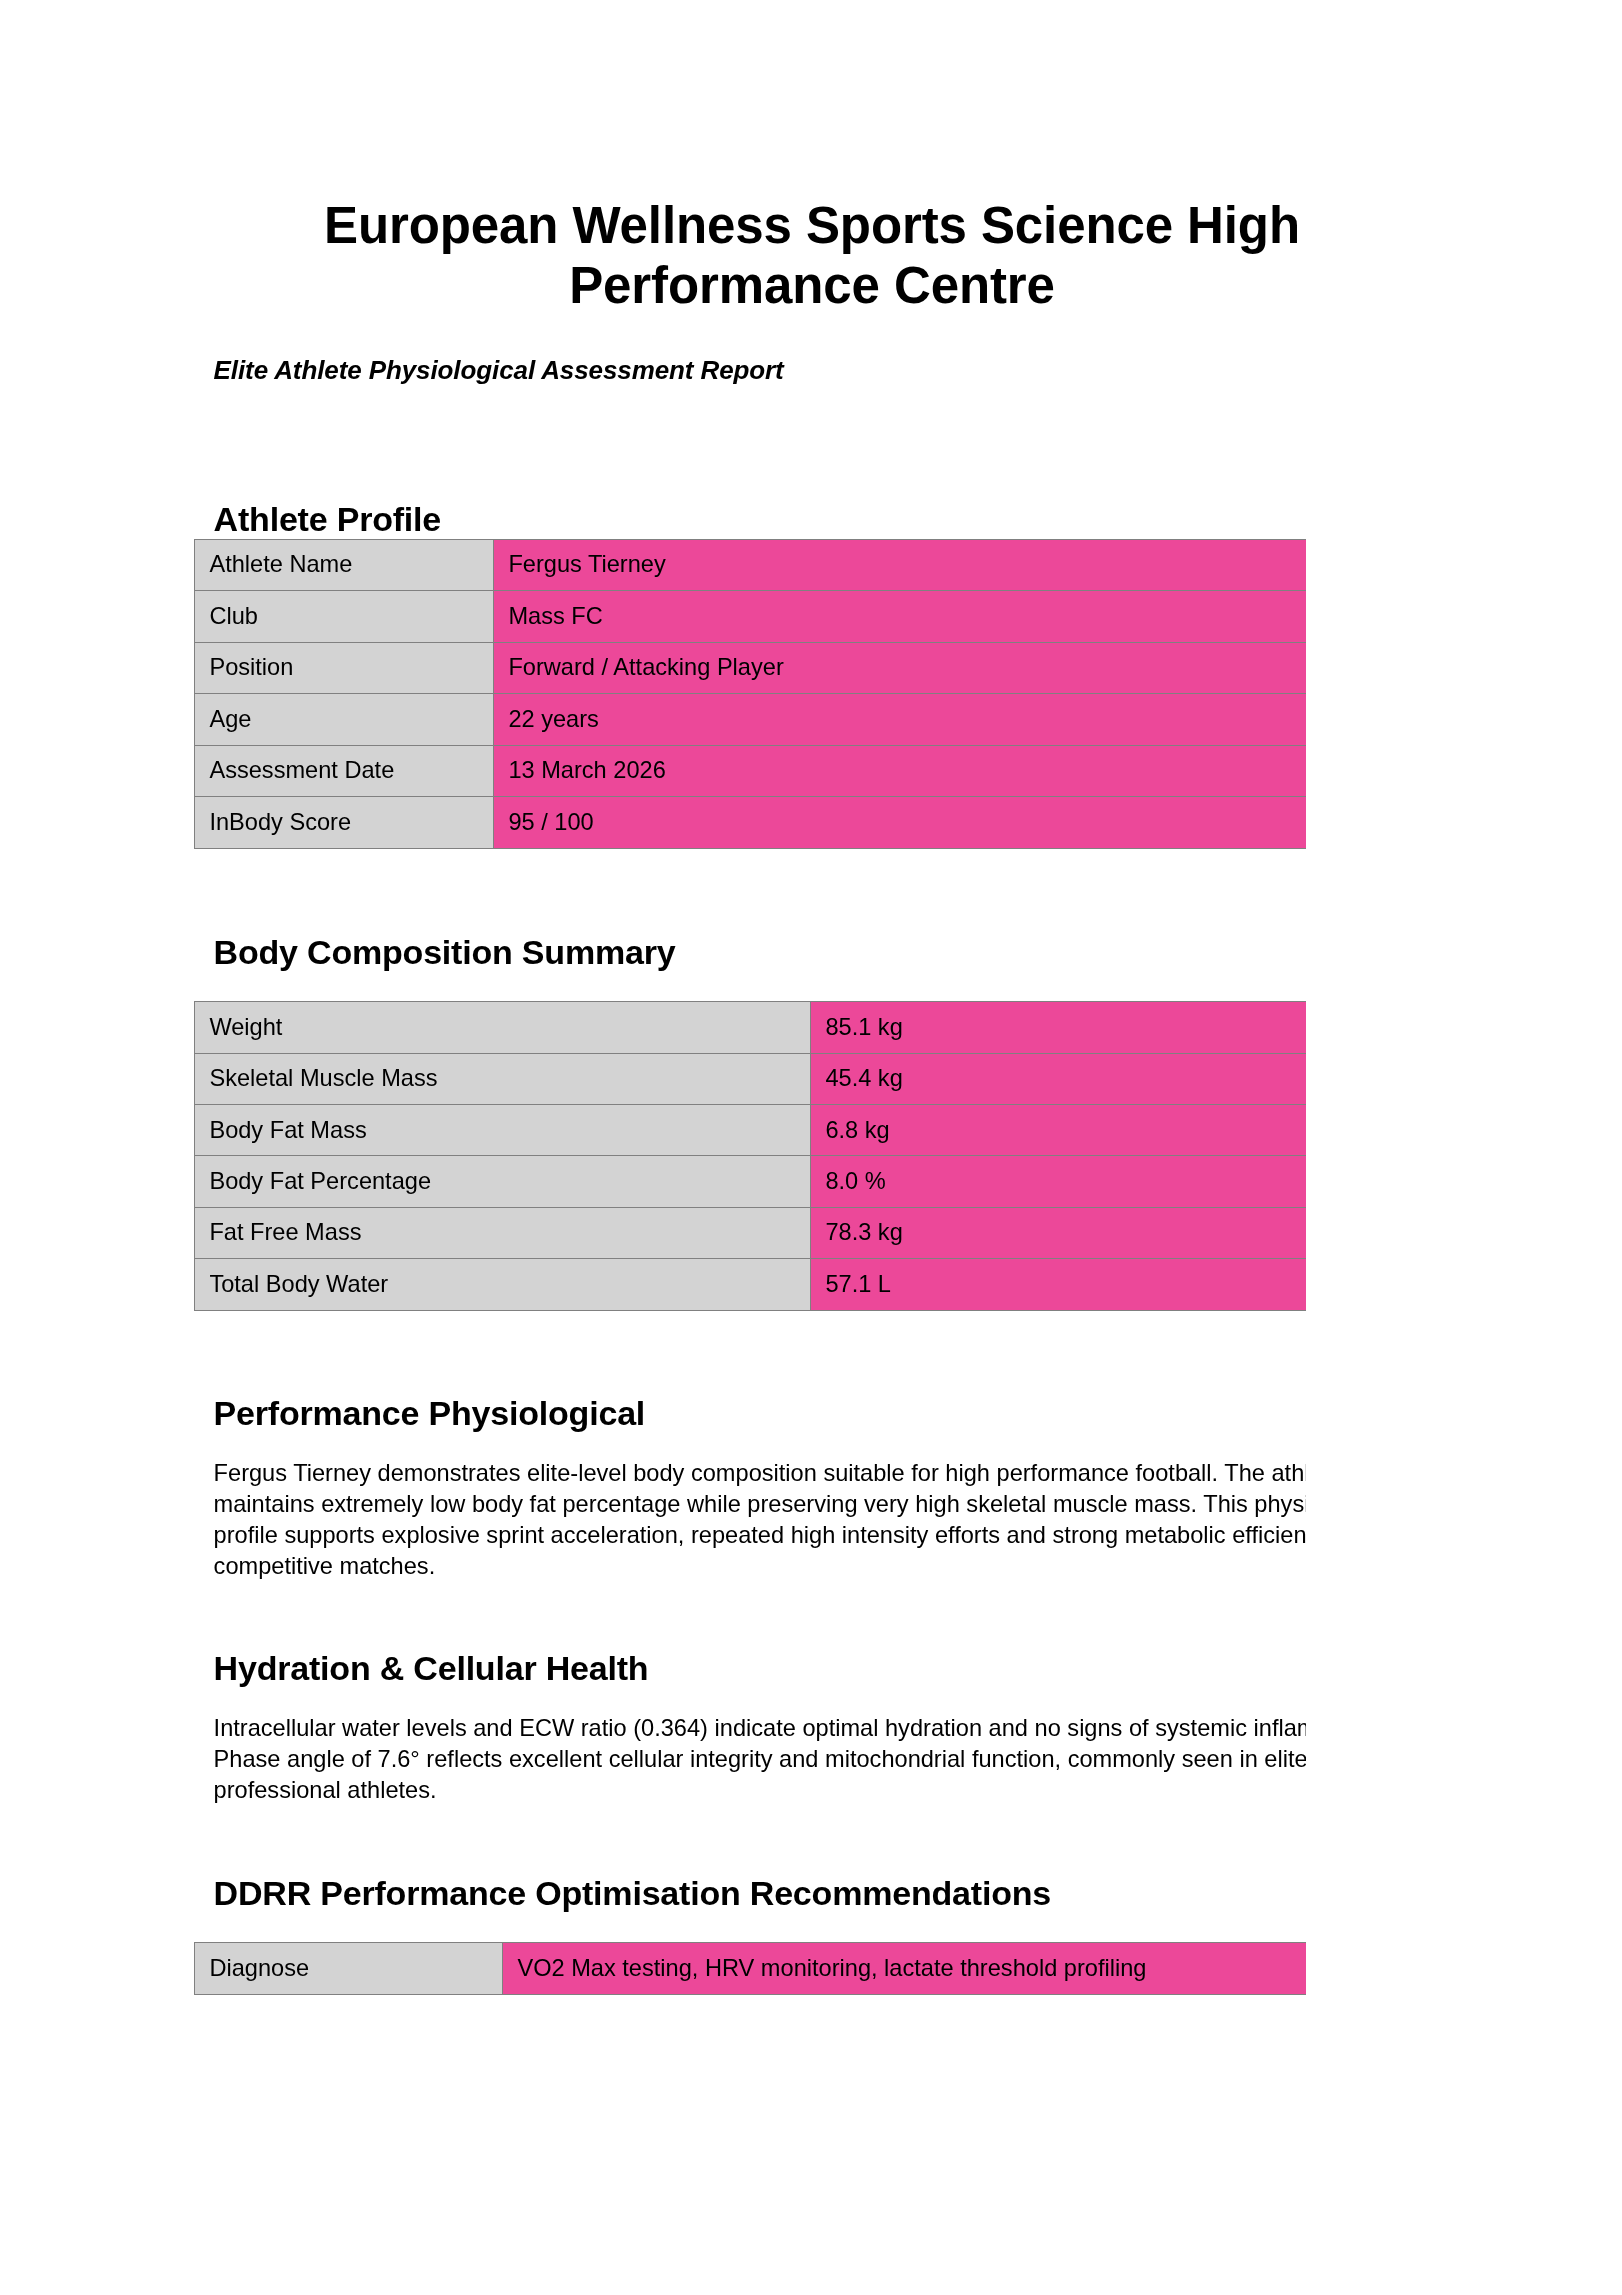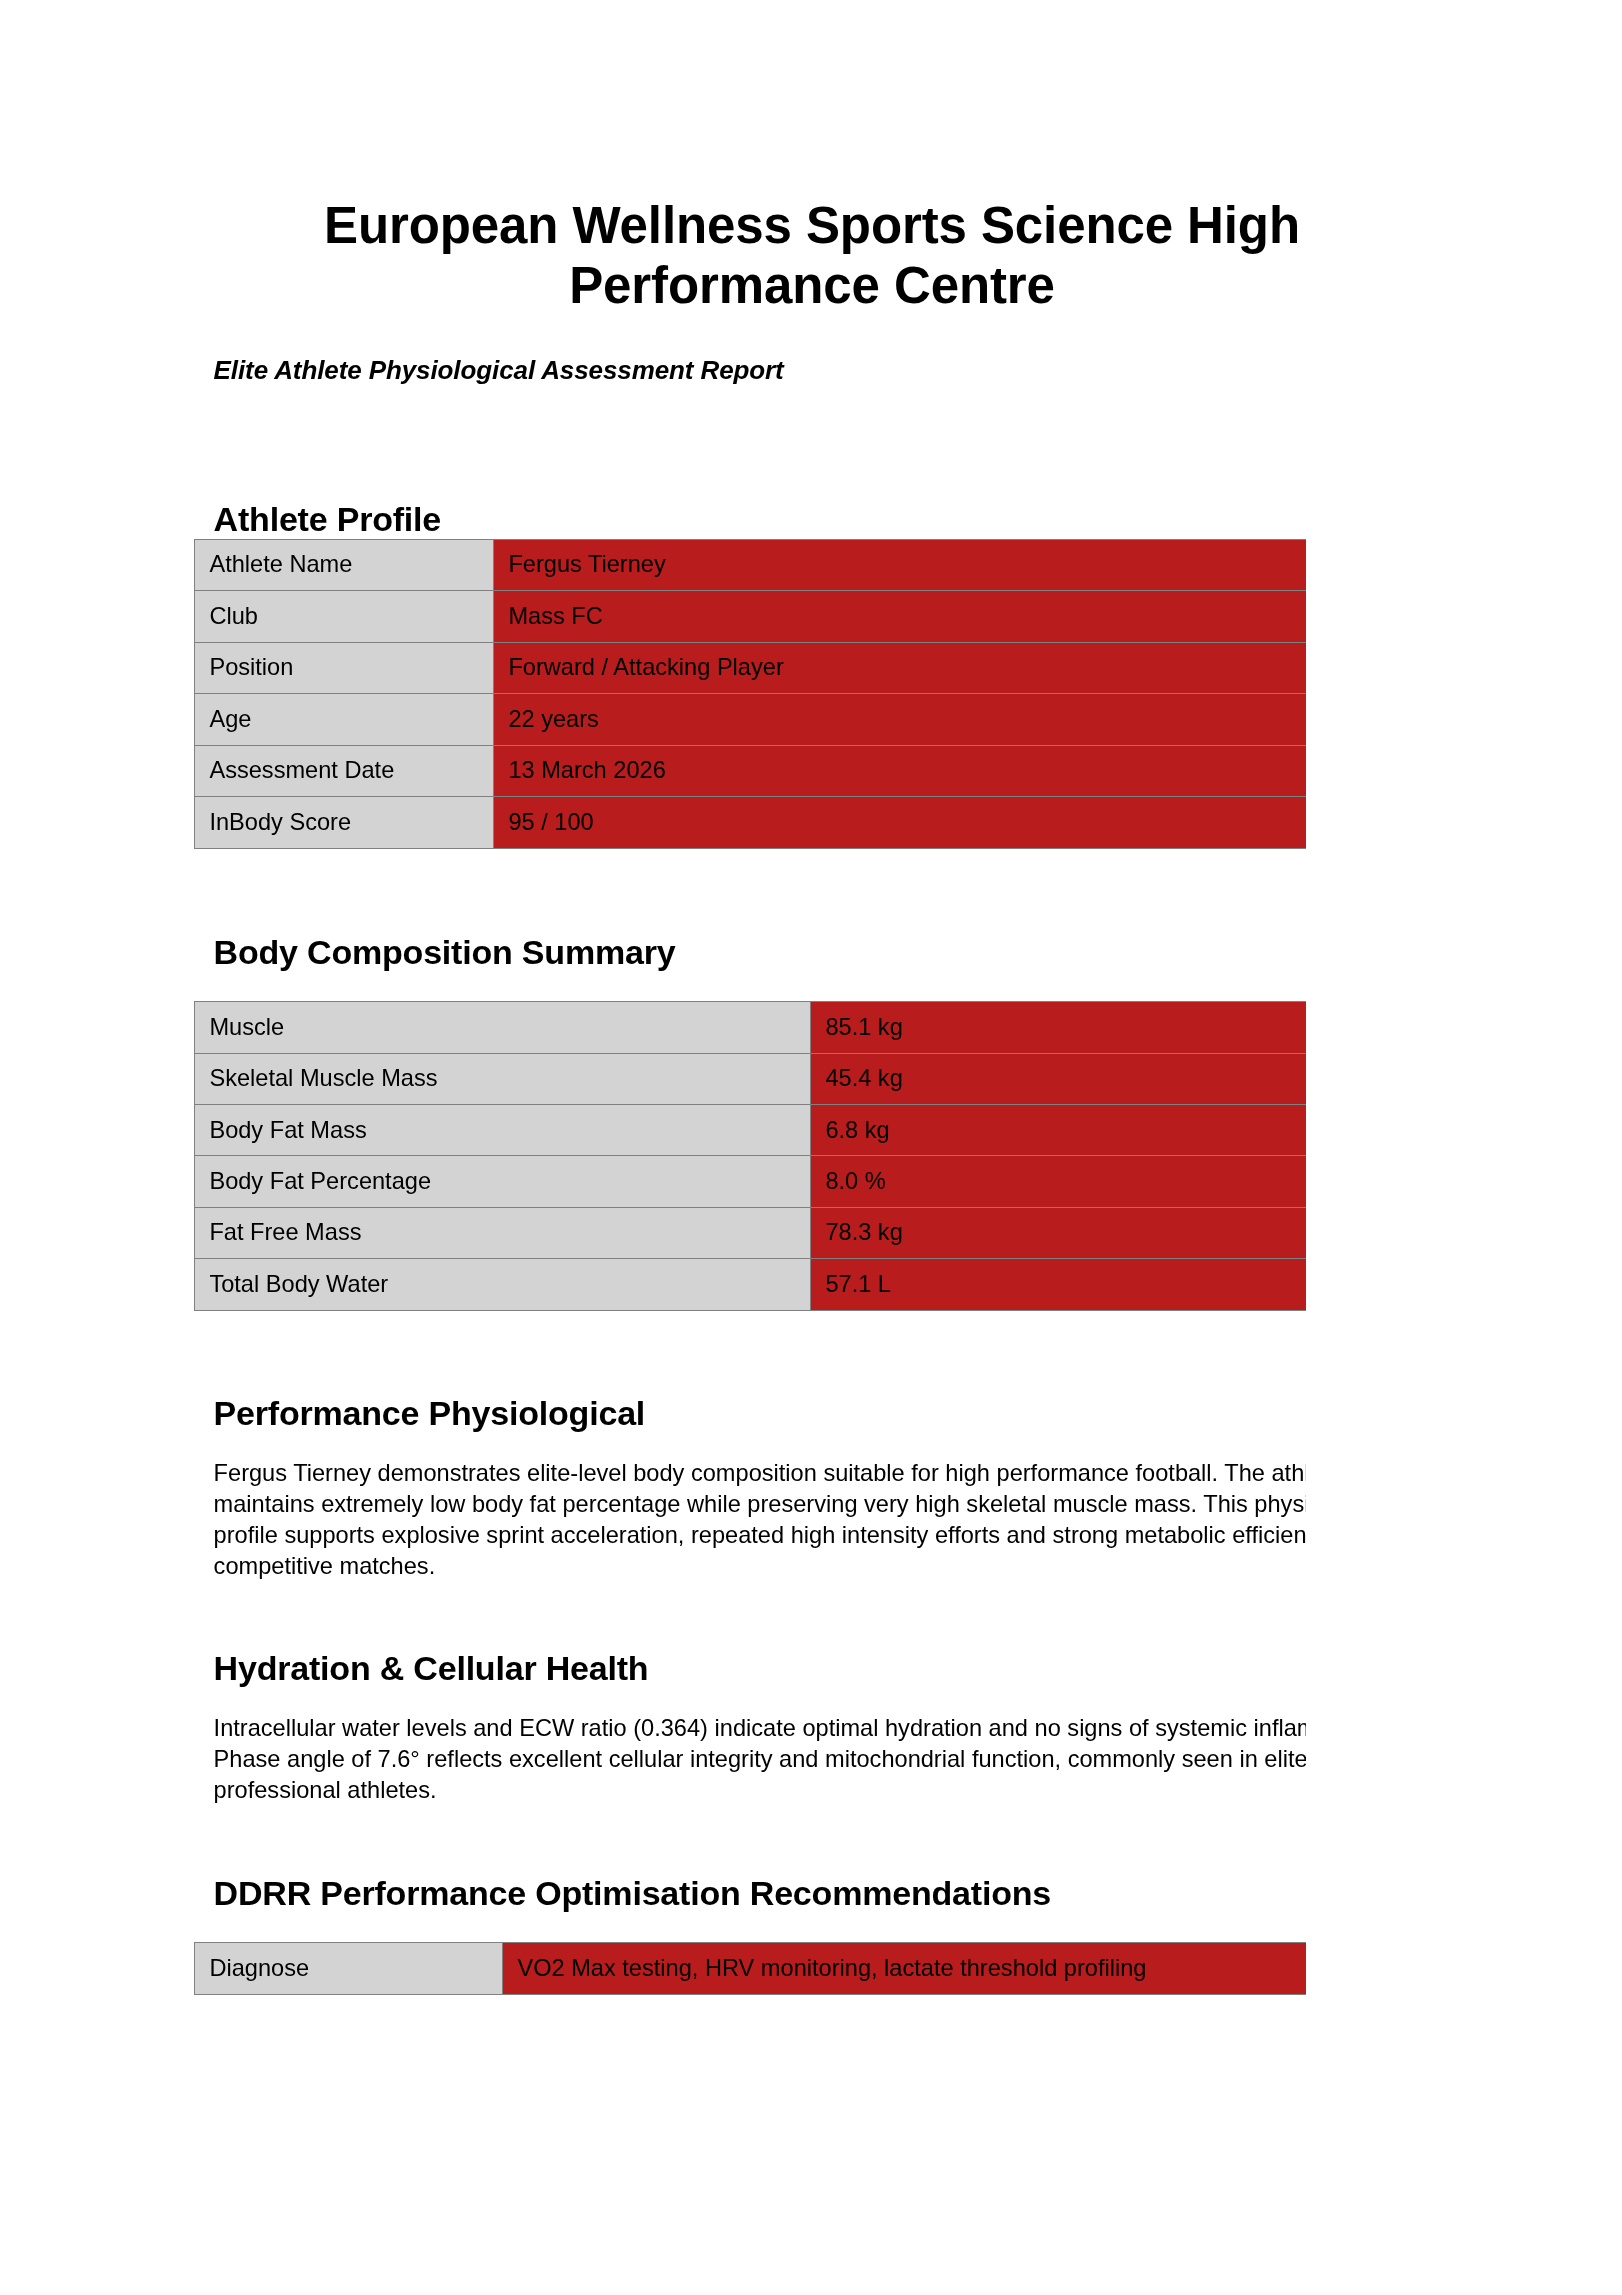--- a/index.html
+++ b/index.html
@@ -88,21 +88,21 @@
     vertical-align: middle;
     height: 26px;
     box-sizing: border-box;
     word-wrap: break-word;
   }
 
   td.label-cell {
     background: #d3d3d3;
   }
   td.value-cell {
-    background: #b91c1c;
+    background: #ec4899;
   }
 
   
   table.t-profile  col.c-label { width: 299px; }
   table.t-profile  col.c-value { width: 937px; }
 
   table.t-bodycomp col.c-label { width: 616px; }
   table.t-bodycomp col.c-value { width: 620px; }
 
   table.t-ddrr     col.c-label { width: 308px; }
@@ -166,21 +166,21 @@
 
     <h3 class="section-heading h-bodycomp">Body Composition Summary</h3>
 
     <table class="report-table t-bodycomp">
       <colgroup>
         <col class="c-label">
           <col class="c-value">
       </colgroup>
       <tbody>
         <tr>
-          <td class="label-cell">Muscle</td>
+          <td class="label-cell">Weight</td>
           <td class="value-cell">85.1 kg</td>
         </tr>
         <tr>
           <td class="label-cell">Skeletal Muscle Mass</td>
           <td class="value-cell">45.4 kg</td>
         </tr>
         <tr>
           <td class="label-cell">Body Fat Mass</td>
           <td class="value-cell">6.8 kg</td>
         </tr>

